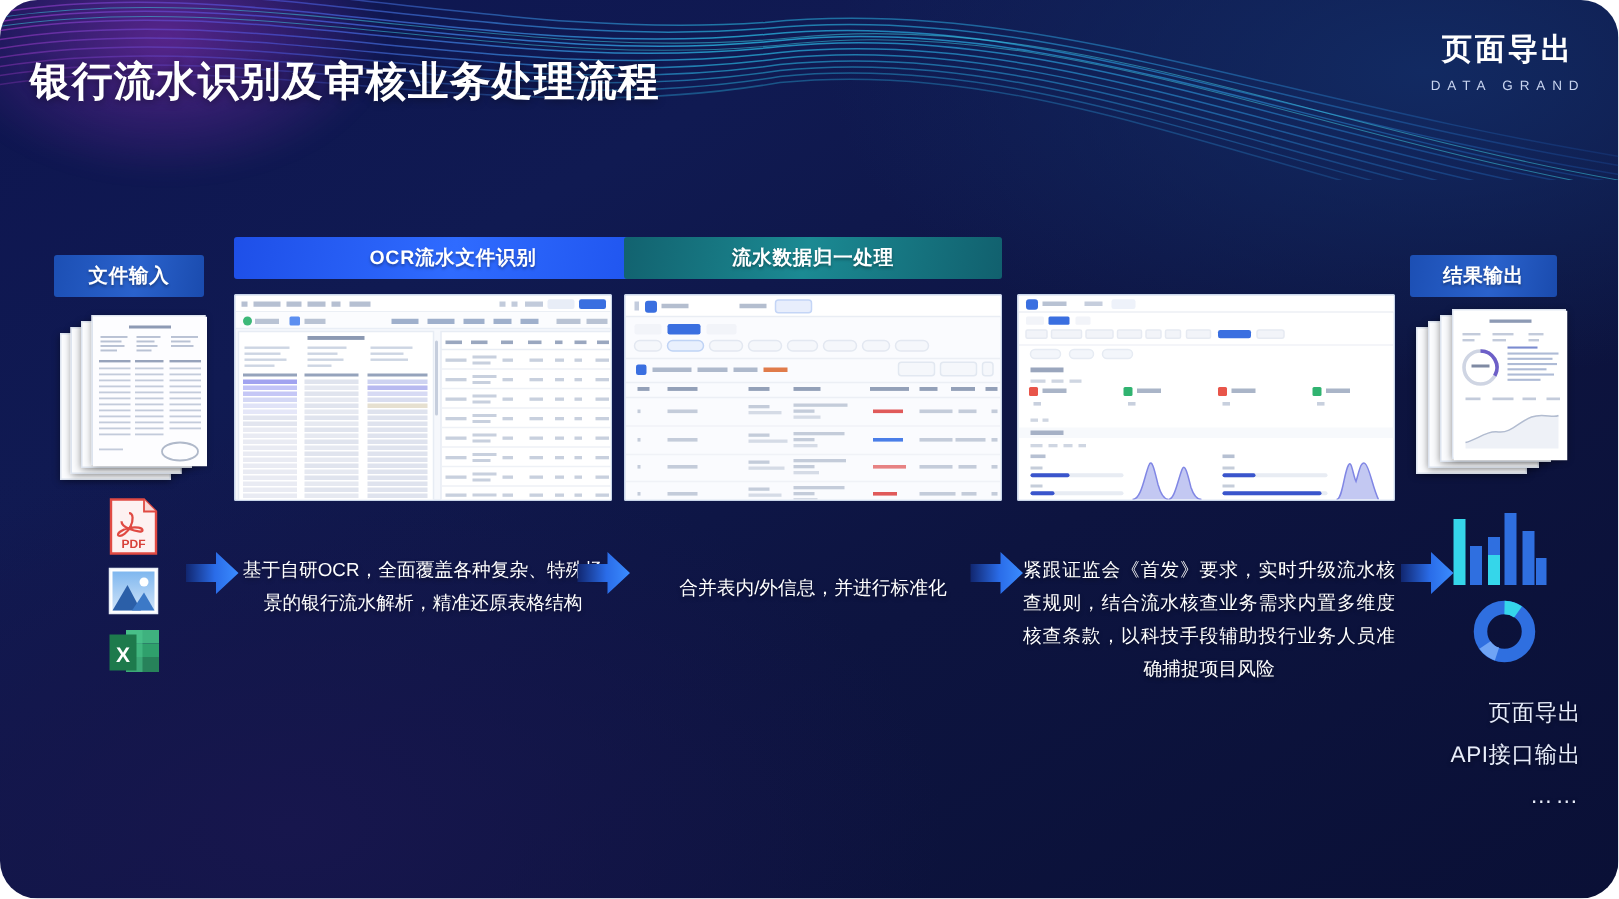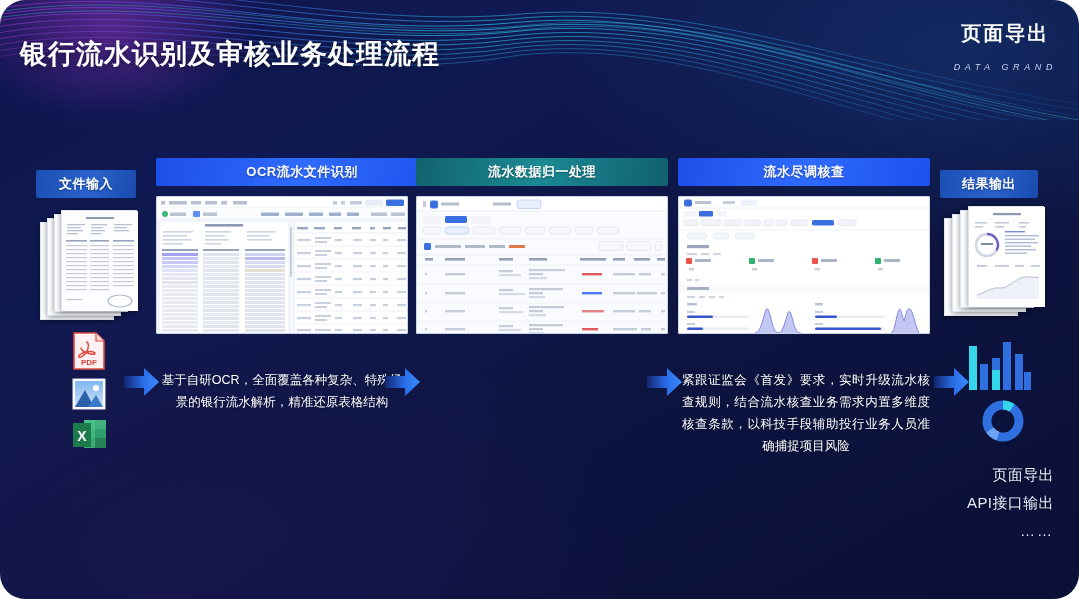--- a/index.html
+++ b/index.html
@@ -30,21 +30,21 @@
   
   .title {
     position: absolute; left: 20px; top: 36px;
     font-size: 27px; font-weight: 700; color: #ffffff;
     letter-spacing: 1px; text-shadow: 0 1px 6px rgba(0,0,0,.45);
     white-space: nowrap;
   }
   
   .logo { position: absolute; right: 22px; top: 22px; text-align: center; }
   .logo-cn { font-size: 20px; font-weight: 700; color: #fff; letter-spacing: 2px; line-height: 1.1; }
-  .logo-en { font-size: 9px; color: #c8d4ef; letter-spacing: 4.6px; margin-top: 18px; font-style: italic; }
+  .logo-en { font-size: 9px; color: #c8d4ef; letter-spacing: 4.6px; margin-top: 8px; }
 
   
   .col { position: absolute; }
   .step-hdr {
     height: 28px; border-radius: 2px;
     display: flex; align-items: center; justify-content: center;
     color: #fff; font-size: 13px; font-weight: 700; letter-spacing: .5px;
     text-shadow: 0 1px 2px rgba(0,0,0,.35);
   }
   .hdr-blue   { background: linear-gradient(100deg, #1e4fe8 0%, #2f6bff 50%, #1d51ec 100%); }
@@ -608,37 +608,35 @@
           <rect x="112" y="131" width="14" height="2.2" fill="#c4ccda"></rect>
           <rect x="112" y="135" width="16" height="2.2" fill="#d5dbe6"></rect>
         <rect x="165" y="131" width="16" height="2.4" fill="#e05a5a"></rect>
         <rect x="196" y="131" width="24" height="2.4" fill="#c4ccda"></rect>
         <rect x="224" y="131" width="10" height="2.4" fill="#c4ccda"></rect>
         <rect x="244" y="131" width="4" height="2.4" fill="#c4ccda"></rect>
       </g>
     </svg>
   </div>
 
+  <div class="desc" style="left:420px; top:370px; width:244px;">合并表内/外信息，并进行标准化</div>
 
   <div class="arrow" style="left:645px; top:364px;">
     <svg width="40" height="36" viewBox="0 0 40 36">
       <defs>
           <linearGradient id="ag3" x1="0" y1="0" x2="1" y2="0">
         <stop offset="0%" stop-color="#11266f"></stop>
             <stop offset="55%" stop-color="#2a6ce8"></stop>
             <stop offset="100%" stop-color="#3b8cff"></stop>
       </linearGradient>
         </defs>
       <path d="M2,12 h20 v-8 l15,14 l-15,14 v-8 h-20 z" fill="url(#ag3)"></path>
     </svg>
   </div>
 
-  <div class="col" style="left:678px; top:158px; width:252px;">
-    <div class="step-hdr hdr-blue" style="width:252px;">流水尽调核查</div>
-  </div>
 
   <div class="shot" style="position:absolute; left:678px; top:196px; width:252px; height:138px;">
     <svg width="252" height="138" viewBox="0 0 252 138">
       <rect width="252" height="138" fill="#ffffff"></rect>
 
       <rect x="0" y="0" width="252" height="11" fill="#ffffff"></rect>
       <line x1="0" y1="11" x2="252" y2="11" stroke="#eceff5"></line>
       <rect x="5" y="2.5" width="8" height="7" rx="2" fill="#3a6fe0"></rect>
       <rect x="16" y="4" width="16" height="3" fill="#b8c2d3"></rect>
       <rect x="44" y="4" width="12" height="3" fill="#c6cedd"></rect>

